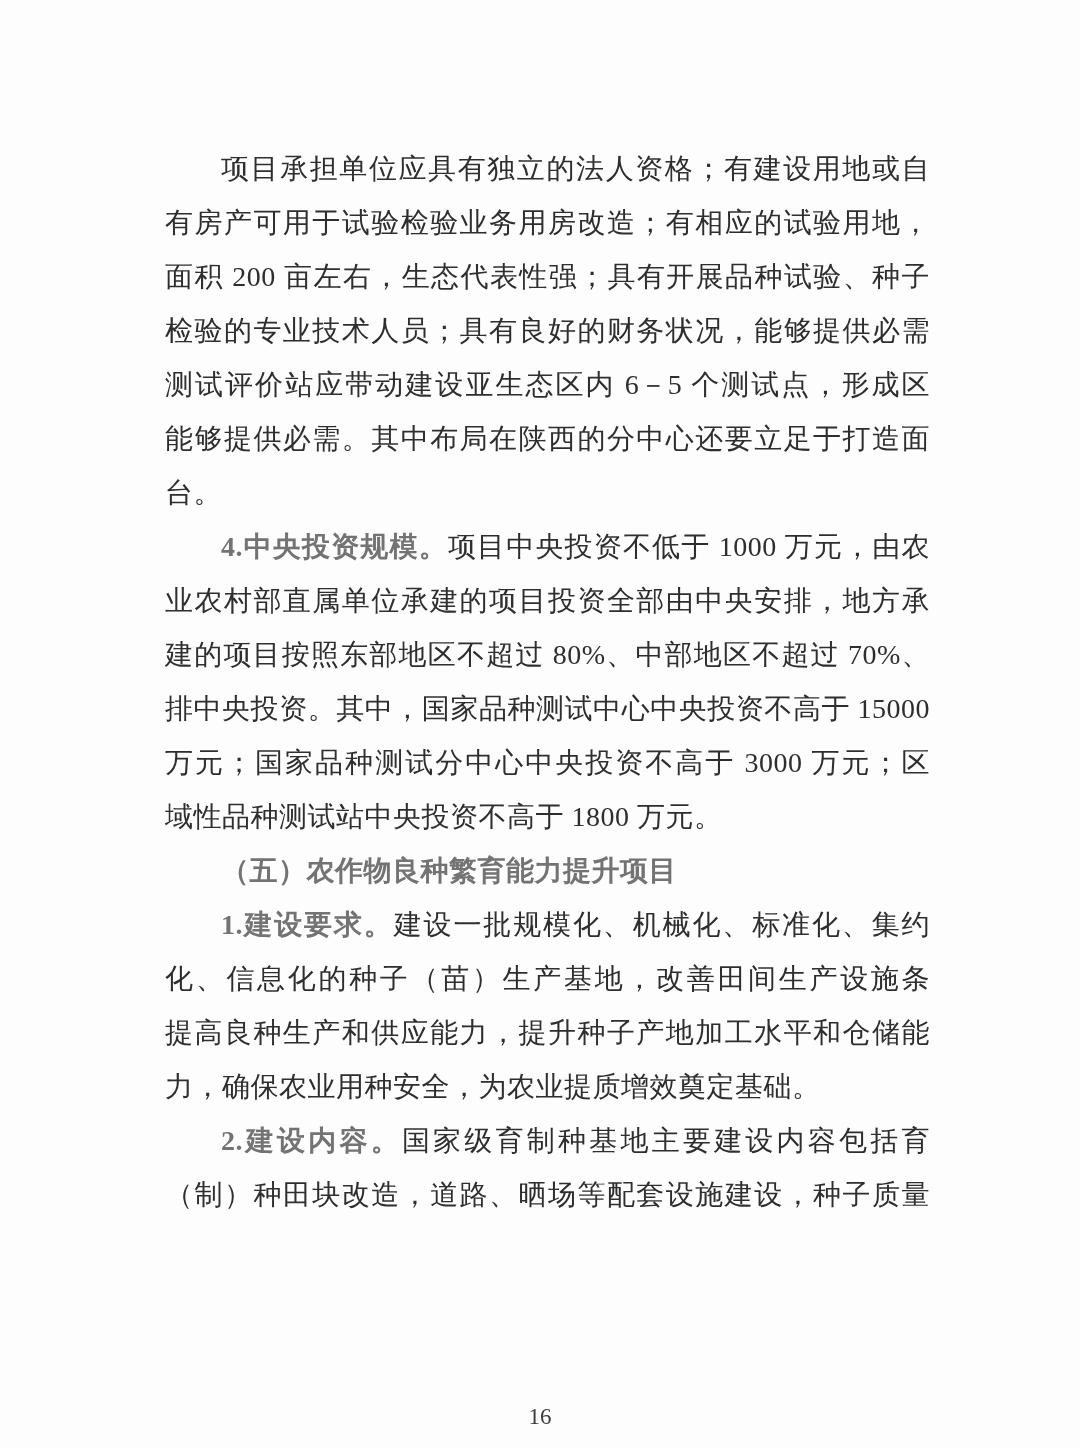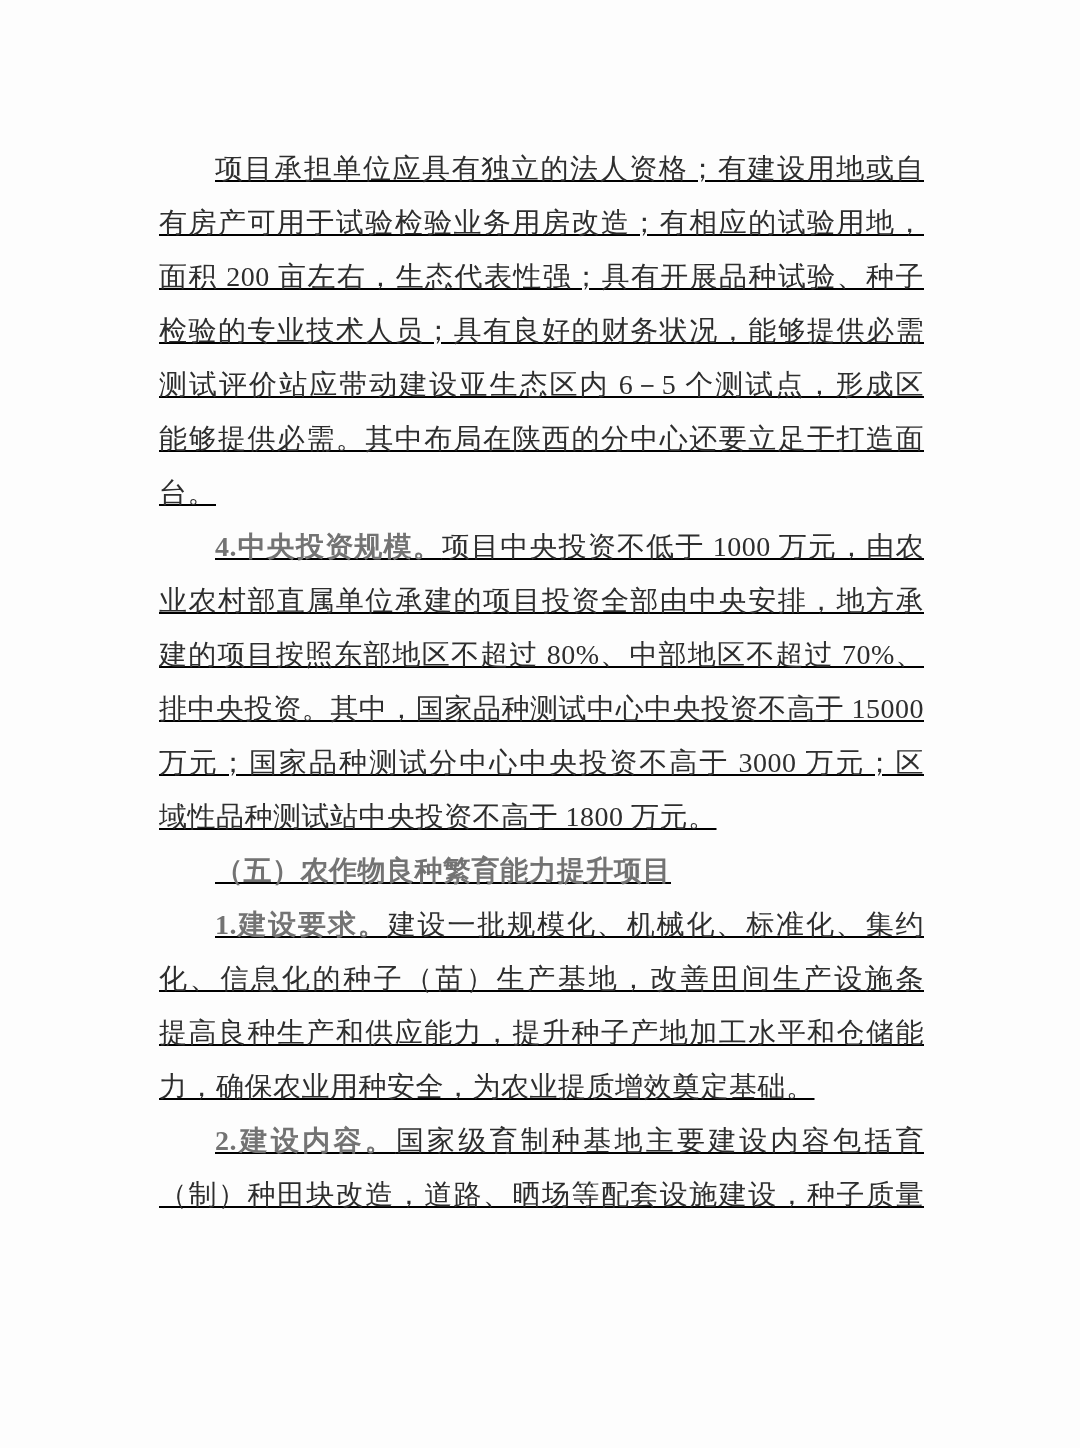--- a/index.html
+++ b/index.html
@@ -10,24 +10,23 @@
   .page {
     position: relative;
     width: 1080px;
     height: 1448px;
     background: #fdfdfd;
     overflow: hidden;
     font-family: "Liberation Serif", "DejaVu Serif", serif;
   }
   .content {
     position: absolute;
-    left: 159px;
+    left: 165px;
     top: 142px;
     width: 765px;
-    text-decoration: underline;
   }
   .ln {
     font-size: 28px;
     line-height: 54px;
     height: 54px;
     overflow: hidden;
     color: #2e2e2e;
     text-align: justify;
     text-align-last: left;
     letter-spacing: 0.5px;
@@ -78,13 +77,14 @@
 
     <div class="ln indent fill"><b>1.建设要求。</b><span>建设一批规模化、机械化、标准化、集约</span></div>
     <div class="ln fill">化、信息化的种子（苗）生产基地，改善田间生产设施条件，</div>
     <div class="ln fill">提高良种生产和供应能力，提升种子产地加工水平和仓储能</div>
     <div class="ln">力，确保农业用种安全，为农业提质增效奠定基础。</div>
 
     <div class="ln indent fill"><b>2.建设内容。</b><span>国家级育制种基地主要建设内容包括育</span></div>
     <div class="ln fill">（制）种田块改造，道路、晒场等配套设施建设，种子质量</div>
   </div>
 
+  <div class="pagenum">16</div>
 </div>
 
 </body></html>

